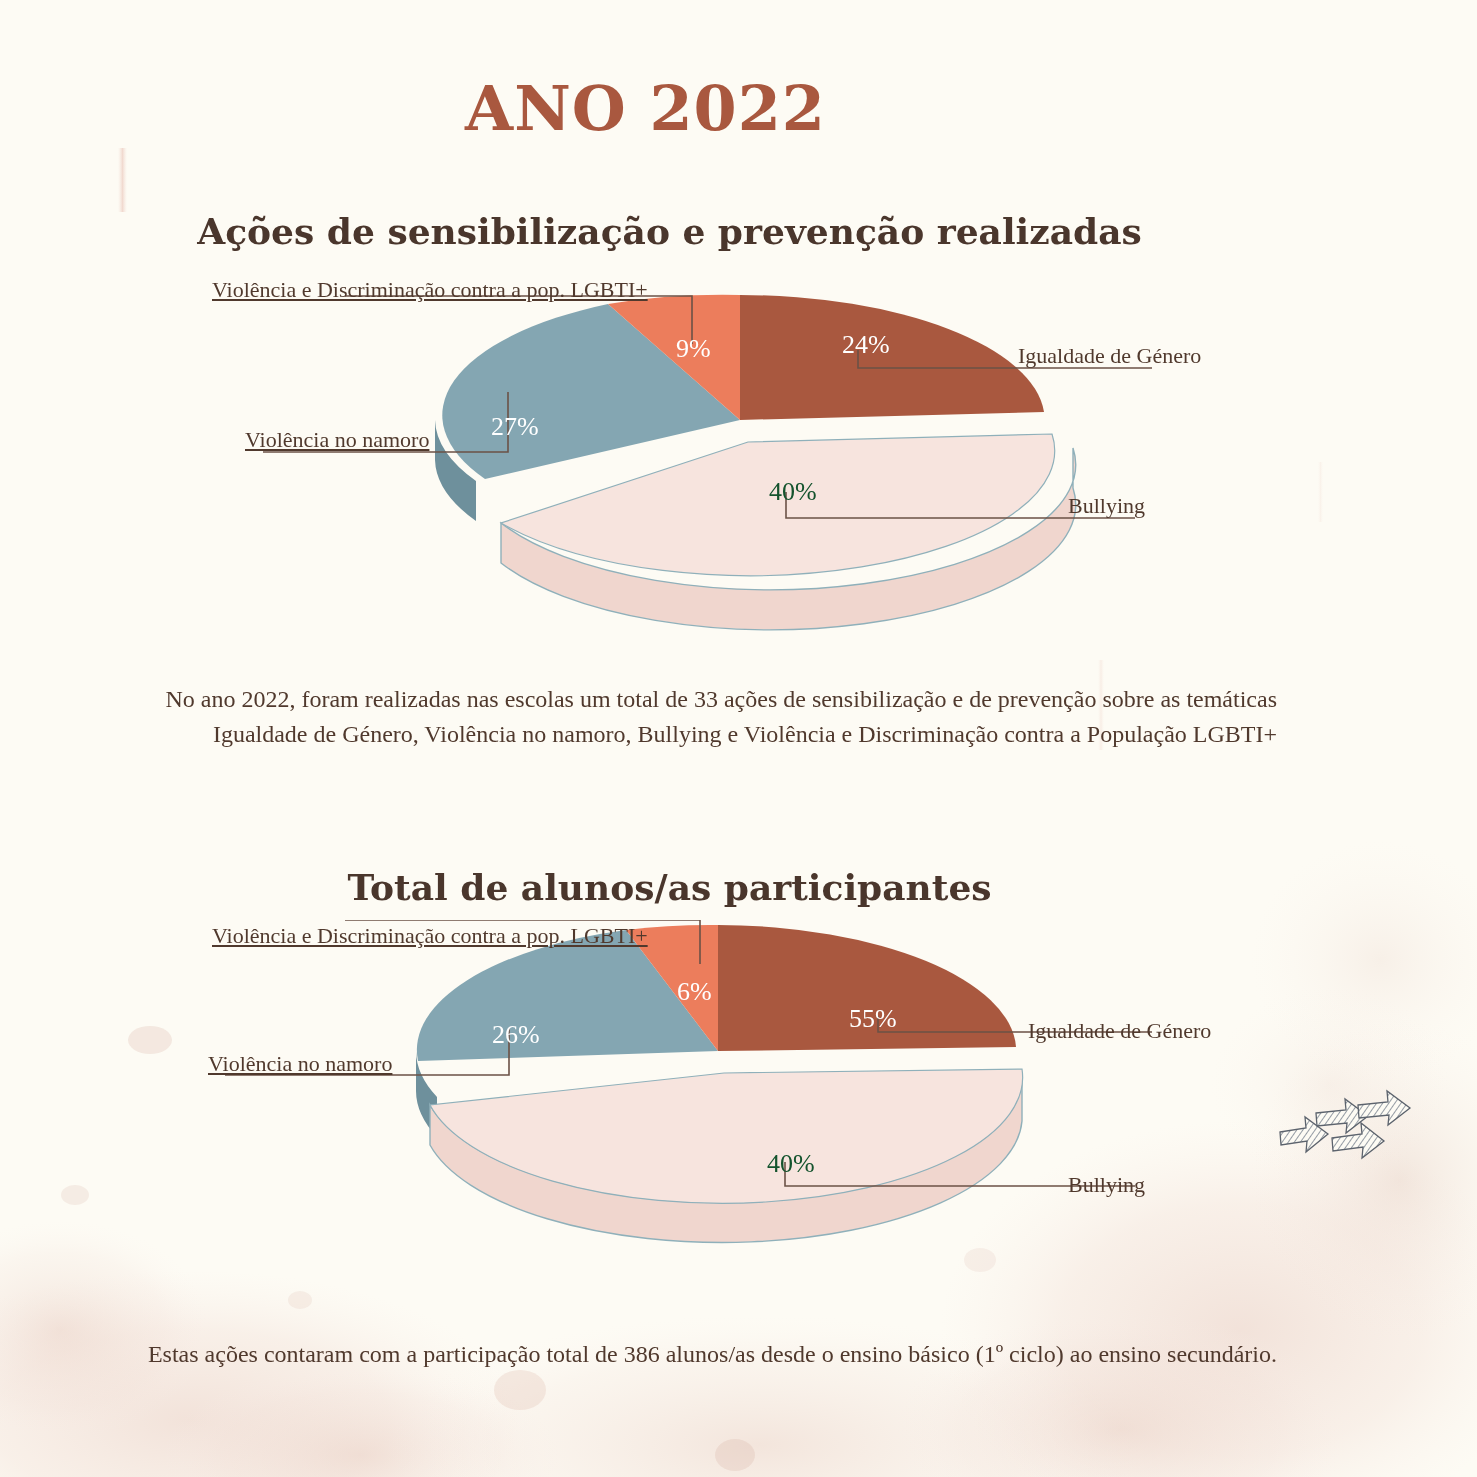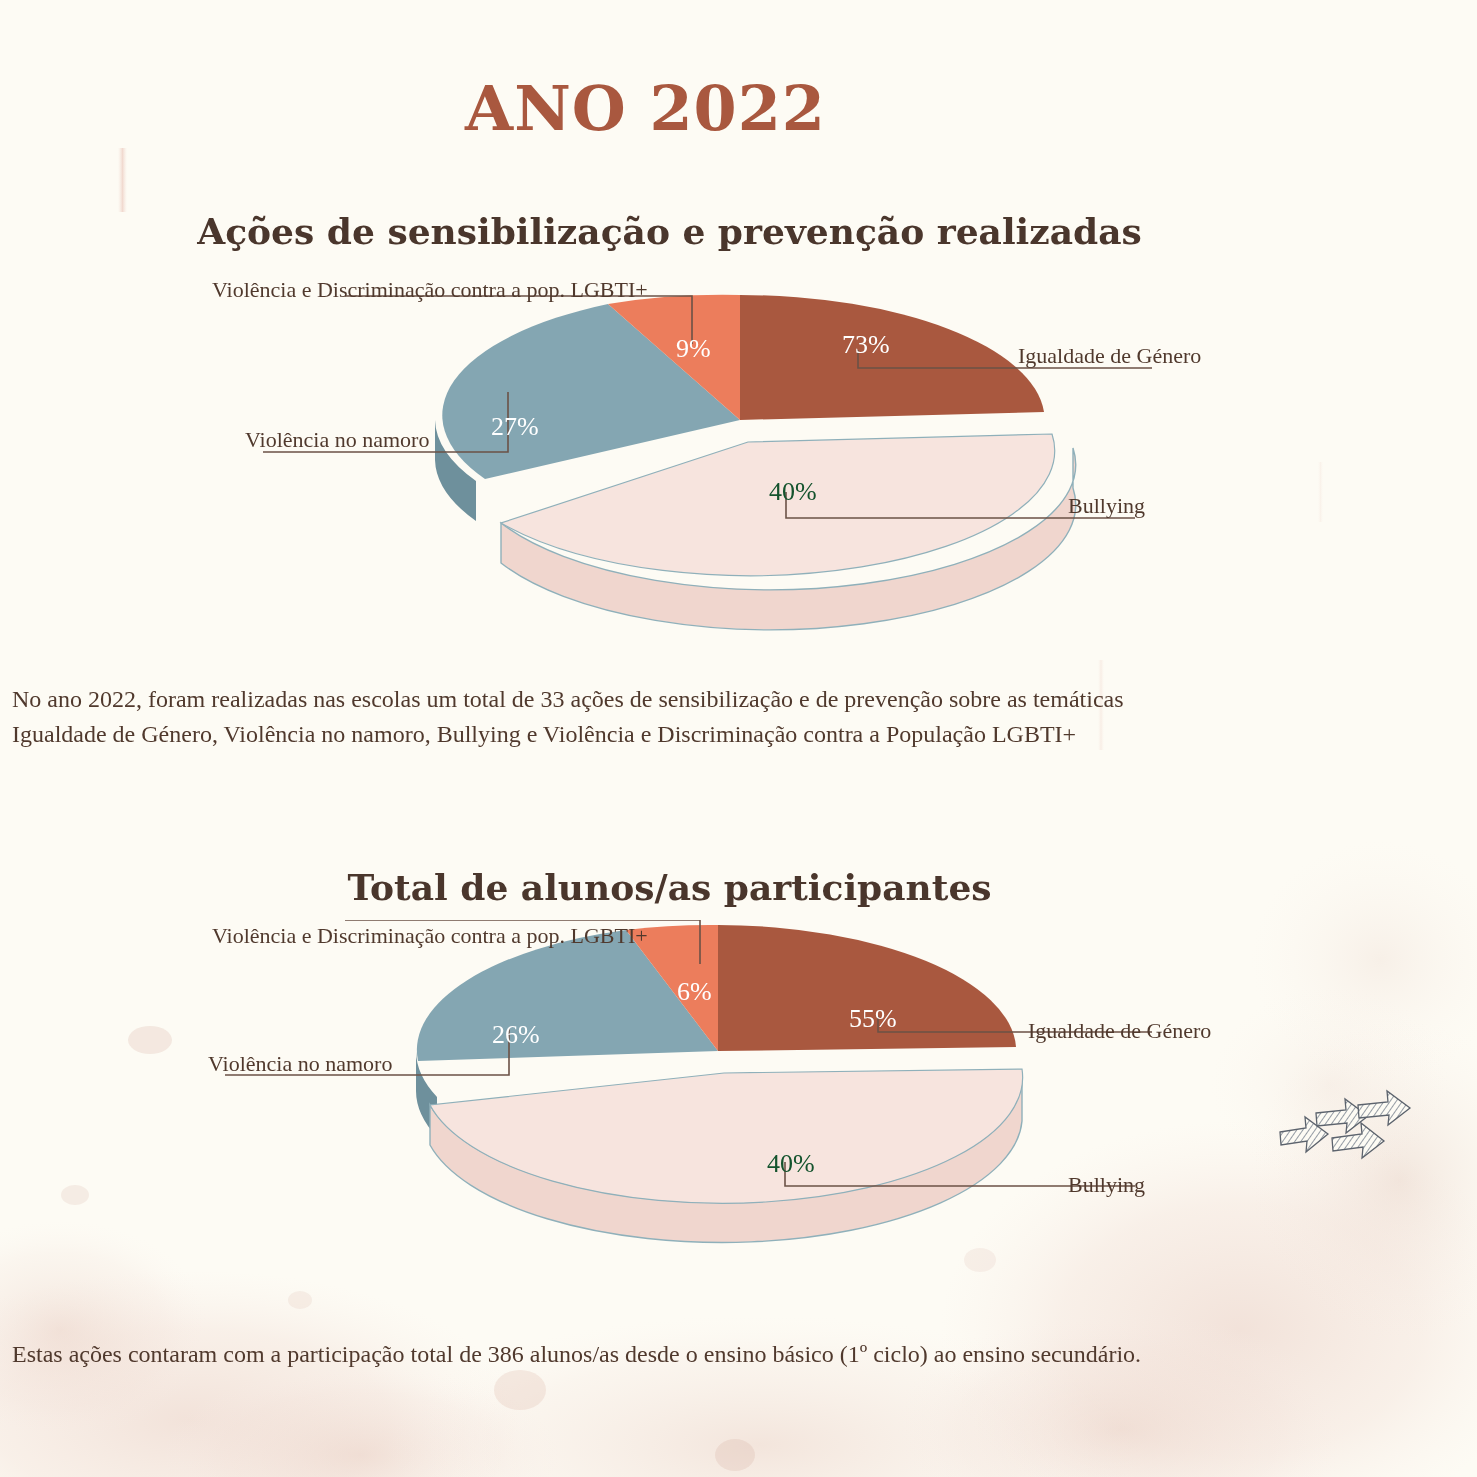--- a/index.html
+++ b/index.html
@@ -48,37 +48,37 @@
   
   .callout {
     position:absolute;
     font-family:"Liberation Serif", serif;
     font-size:22px;
     color:#50392d;
     white-space:nowrap;
     z-index:6;
   }
   .callout.right { text-align:left; }
-  .callout.left  { text-align:left; }
+  .callout.left  { text-align:left;text-decoration:underline; }
 
   
   .pct {
     position:absolute;
     font-family:"Liberation Serif", serif;
     font-size:26px;
     z-index:7;
     white-space:nowrap;
   }
   .pct.on-dark  { color:#ffffff; }
   .pct.on-light { color:#14532d; }
 
   
   .caption {
-    position:absolute; left:12px; width:1277px;
-    text-align:left;
+    position:absolute; left:0; width:1277px;
+    text-align:right;
     font-family:"Liberation Serif", serif;
     font-size:24px;
     line-height:1.45;
     color:#50392d;
     z-index:5;
   }
   #caption1 { top:682px; }
   #caption2 { top:1337px; }
   .caption .line { display:block; }
 
@@ -179,21 +179,21 @@
   </svg>
 </div>
 
 <div class="callout left" style="left:212px;  top:277px;">Violência e Discriminação contra a pop. LGBTI+</div>
 <div class="callout left" style="left:245px;  top:427px;">Violência no namoro</div>
 <div class="callout right" style="left:1018px; top:343px;">Igualdade de Género</div>
 <div class="callout right" style="left:1068px; top:493px;">Bullying</div>
 
 <div class="pct on-dark" style="left:676px; top:334px;">9%</div>
 <div class="pct on-dark" style="left:491px; top:377px;margin-top:35px;">27%</div>
-<div class="pct on-dark" style="left:842px; top:330px;">73%</div>
+<div class="pct on-dark" style="left:842px; top:330px;">24%</div>
 <div class="pct on-light" style="left:769px; top:477px;">40%</div>
 
 <div id="caption1" class="caption">
   <span class="line">No ano 2022, foram realizadas nas escolas um total de 33 ações de sensibilização e de prevenção sobre as temáticas</span>
   <span class="line">Igualdade de Género, Violência no namoro, Bullying e Violência e Discriminação contra a População LGBTI+</span>
 </div>
 
 <div id="chart2-title" class="section-title">Total de alunos/as participantes</div>
 
 <div id="chart2-block" class="chart-block">

